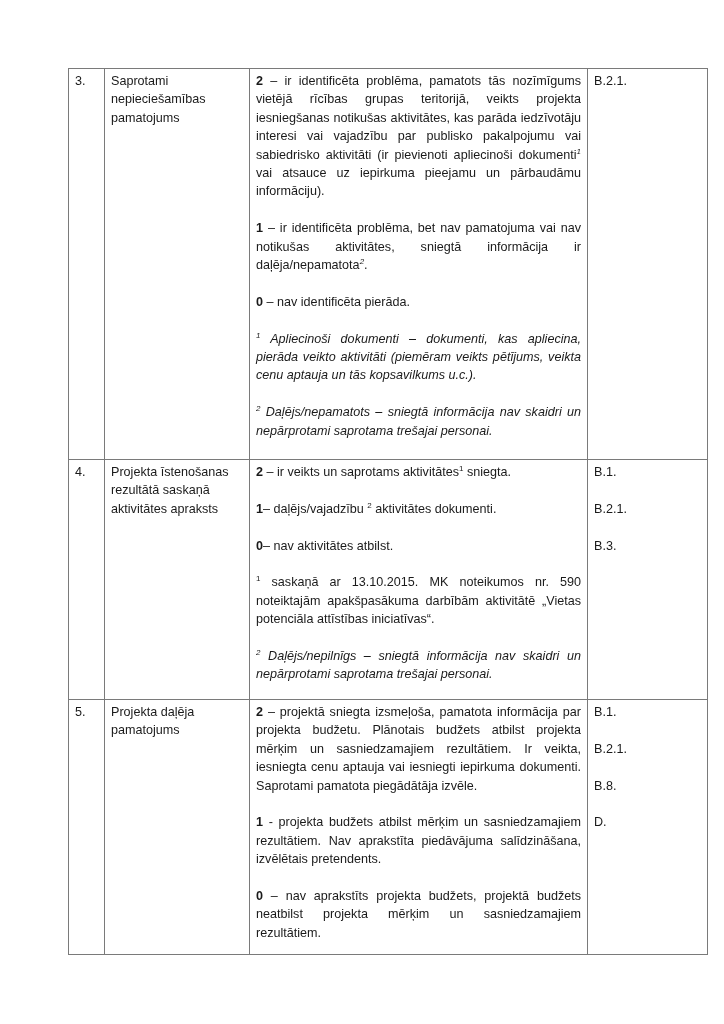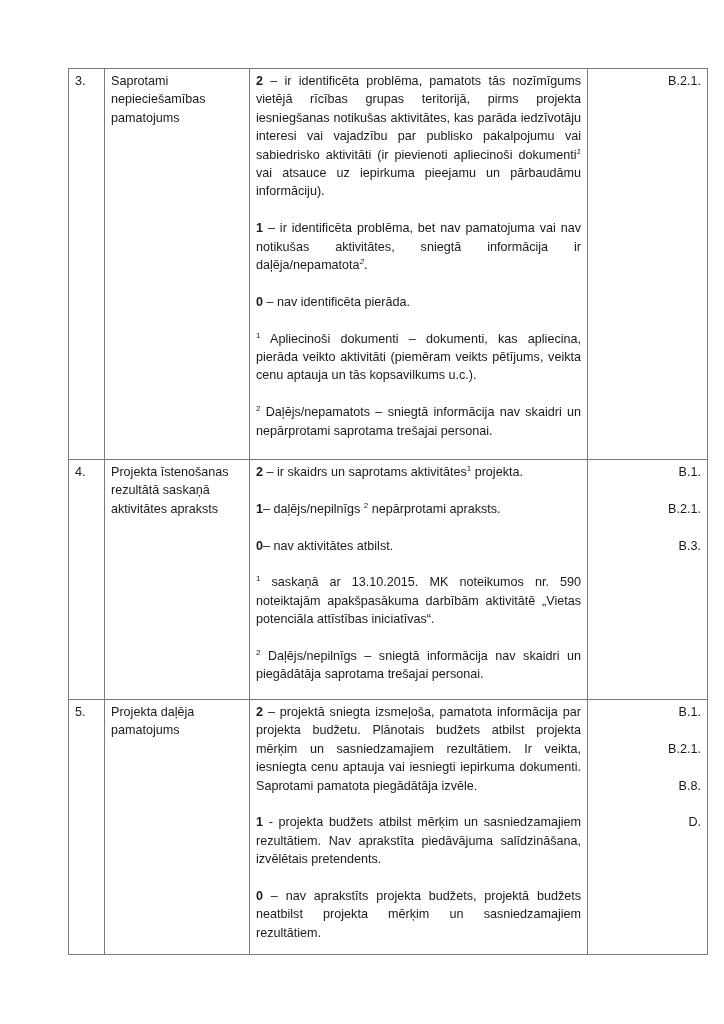--- a/index.html
+++ b/index.html
@@ -7,63 +7,63 @@
          font-family: "Liberation Sans", sans-serif; color: #1a1a1a; }
   .page { position: absolute; left: 0; top: 0; width: 724px; height: 1024px; background: #fff; }
   table.criteria { position: absolute; left: 68px; top: 68px; border-collapse: collapse;
                    table-layout: fixed; width: 639px; }
   table.criteria td { border: 1.3px solid #7a7a7a; vertical-align: top;
                       padding: 3px 6px 0 6px; font-size: 12.6px; line-height: 18.4px; }
   col.c-num { width: 36px; } col.c-name { width: 145px; }
   col.c-desc { width: 338px; } col.c-ref { width: 120px; }
   .desc p { margin: 0 0 18.4px 0; text-align: justify; }
   .desc p.last { margin-bottom: 0; }
-  .desc p.ital { }
+  .desc p.ital { font-style: italic; }
   .desc b { font-weight: bold; }
-  .refs div { margin: 0 0 18.4px 0; text-align: right; }
+  .refs div { margin: 0 0 18.4px 0; }
   sup { font-size: 8px; line-height: 0; vertical-align: 5px; }
   tr.r3 td { height: 387px; } tr.r4 td { height: 236px; } tr.r5 td { height: 251px; }
 </style>
 </head>
 <body>
 
 <div class="page">
 <table class="criteria">
   <colgroup>
         <col class="c-num">
         <col class="c-name">
         <col class="c-desc">
         <col class="c-ref">
       </colgroup>
 
   <tbody>
         <tr class="r3">
     <td>3.</td>
     <td>Saprotami nepieciešamības pamatojums</td>
     <td class="desc">
-      <p><b>2</b><span> – ir identificēta problēma, pamatots tās nozīmīgums vietējā rīcības grupas teritorijā, pirms projekta iesniegšanas notikušas aktivitātes, kas parāda iedzīvotāju interesi vai vajadzību par publisko pakalpojumu vai sabiedrisko aktivitāti (ir pievienoti apliecinoši dokumenti</span><sup><i>1</i></sup><span> vai atsauce uz iepirkuma pieejamu un pārbaudāmu informāciju).</span></p>
+      <p><b>2</b><span> – ir identificēta problēma, pamatots tās nozīmīgums vietējā rīcības grupas teritorijā, veikts projekta iesniegšanas notikušas aktivitātes, kas parāda iedzīvotāju interesi vai vajadzību par publisko pakalpojumu vai sabiedrisko aktivitāti (ir pievienoti apliecinoši dokumenti</span><sup><i>1</i></sup><span> vai atsauce uz iepirkuma pieejamu un pārbaudāmu informāciju).</span></p>
       <p><b>1</b><span> – ir identificēta problēma, bet nav pamatojuma vai nav notikušas aktivitātes, sniegtā informācija ir daļēja/nepamatota</span><sup><i>2</i></sup><span>.</span></p>
       <p><b>0</b><span> – nav identificēta pierāda.</span></p>
       <p class="ital"><sup>1</sup><span> Apliecinoši dokumenti – dokumenti, kas apliecina, pierāda veikto aktivitāti (piemēram veikts pētījums, veikta cenu aptauja un tās kopsavilkums u.c.).</span></p>
       <p class="ital last"><sup>2</sup><span> Daļējs/nepamatots – sniegtā informācija nav skaidri un nepārprotami saprotama trešajai personai.</span></p>
     </td>
     <td class="refs">
       <div>B.2.1.</div>
     </td>
   </tr>
 
   <tr class="r4">
     <td>4.</td>
     <td>Projekta īstenošanas rezultātā saskaņā aktivitātes apraksts</td>
     <td class="desc">
-      <p><b>2</b><span> – ir skaidrs un saprotams aktivitātes</span><sup>1</sup><span> projekta.</span></p>
-      <p><b>1</b><span>– daļējs/nepilnīgs </span><sup>2</sup><span> nepārprotami apraksts.</span></p>
+      <p><b>2</b><span> – ir veikts un saprotams aktivitātes</span><sup>1</sup><span> sniegta.</span></p>
+      <p><b>1</b><span>– daļējs/vajadzību </span><sup>2</sup><span> aktivitātes dokumenti.</span></p>
       <p><b>0</b><span>– nav aktivitātes atbilst.</span></p>
       <p><sup>1</sup><span> saskaņā ar 13.10.2015. MK noteikumos nr. 590 noteiktajām apakšpasākuma darbībām aktivitātē „Vietas potenciāla attīstības iniciatīvas“.</span></p>
-      <p class="ital last"><sup>2</sup><span> Daļējs/nepilnīgs – sniegtā informācija nav skaidri un piegādātāja saprotama trešajai personai.</span></p>
+      <p class="ital last"><sup>2</sup><span> Daļējs/nepilnīgs – sniegtā informācija nav skaidri un nepārprotami saprotama trešajai personai.</span></p>
     </td>
     <td class="refs">
       <div>B.1.</div>
       <div>B.2.1.</div>
       <div>B.3.</div>
     </td>
   </tr>
 
   <tr class="r5">
     <td>5.</td>

